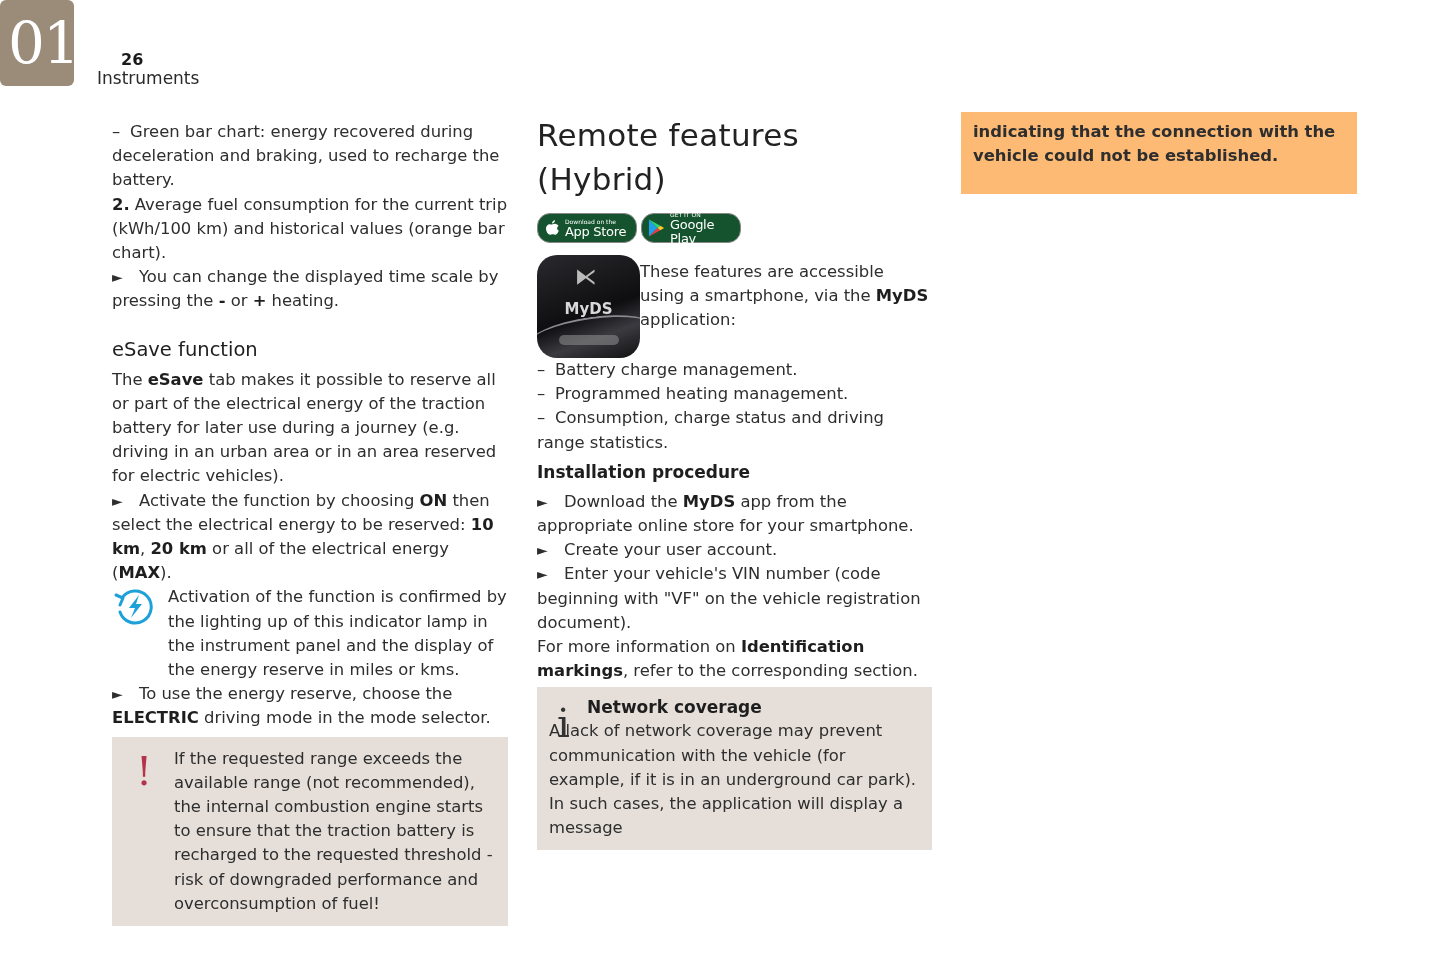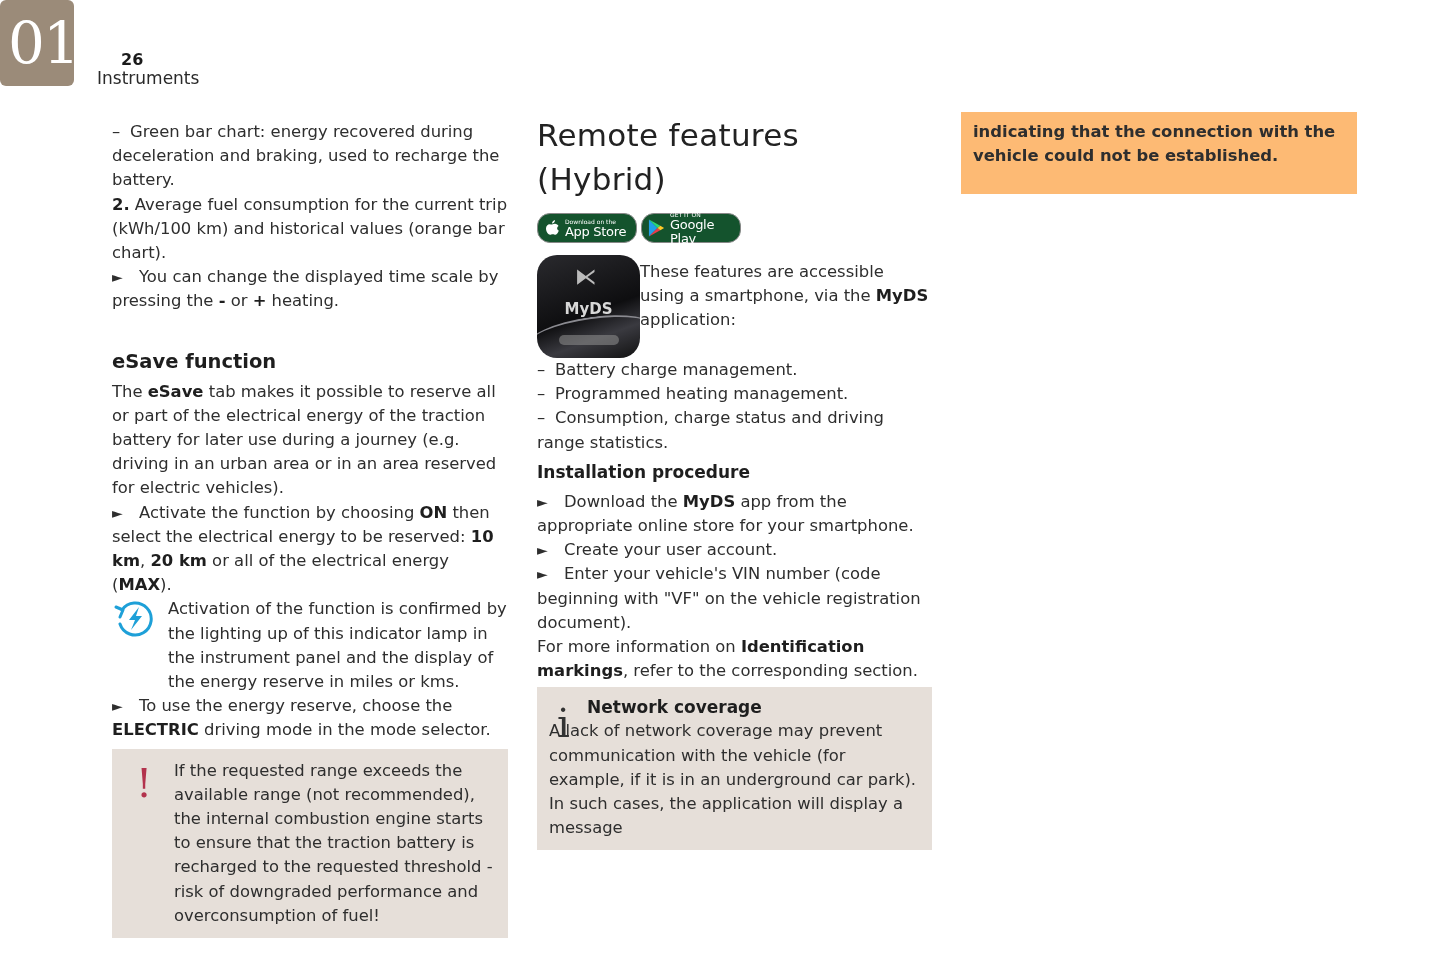--- a/index.html
+++ b/index.html
@@ -14,21 +14,21 @@
   .col { position: absolute; font-size: 16.4px; line-height: 24.2px; color: #2e2e2e; }
   .col1 { left: 112px; top: 120px; width: 396px; }
   .col2 { left: 537px; top: 113px; width: 395px; }
   .col3 { left: 961px; top: 112px; width: 396px; }
 
   p { margin: 0; }
   b { font-weight: bold; color: #1e1e1e; }
   .arrow { display: inline-block; width: 27px; font-size: 14px; }
   .dash { display: inline-block; width: 18px; }
 
-  .h2 { font-size: 19.5px; font-weight: bold; color: #1e1e1e; margin-top: 36px; margin-bottom: 6px; line-height: 24px; }
+  .h2 { font-size: 19.5px; font-weight: normal; color: #1e1e1e; margin-top: 24px; margin-bottom: 6px; line-height: 24px; }
   .h3 { font-size: 17px; font-weight: bold; color: #1e1e1e; margin-top: 5px; margin-bottom: 6px; line-height: 24px; }
   .title { font-size: 31px; color: #222; line-height: 44px; letter-spacing: 0.3px; }
 
   .icon-text { position: relative; padding-left: 56px; }
   .energy-icon { position: absolute; left: 0; top: 1px; width: 46px; height: 40px; }
 
   .warn-box { background: #e6dfd9; padding: 10px 12px 10px 12px; margin-top: 6px; }
   .warn-box .icon-text { padding-left: 50px; }
   .excl { position: absolute; left: 12px; top: 2px; font-family: "DejaVu Serif", serif; font-size: 40px; color: #b3334d; line-height: 44px; }
 

